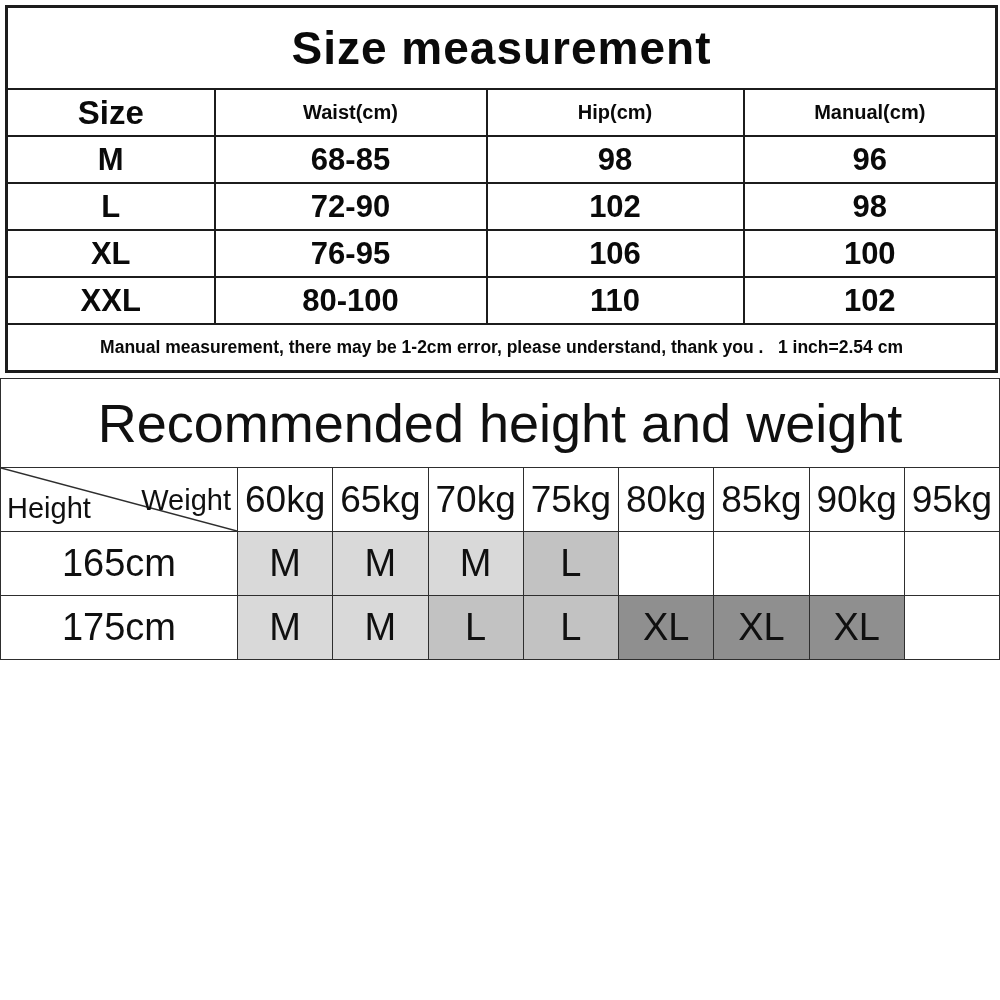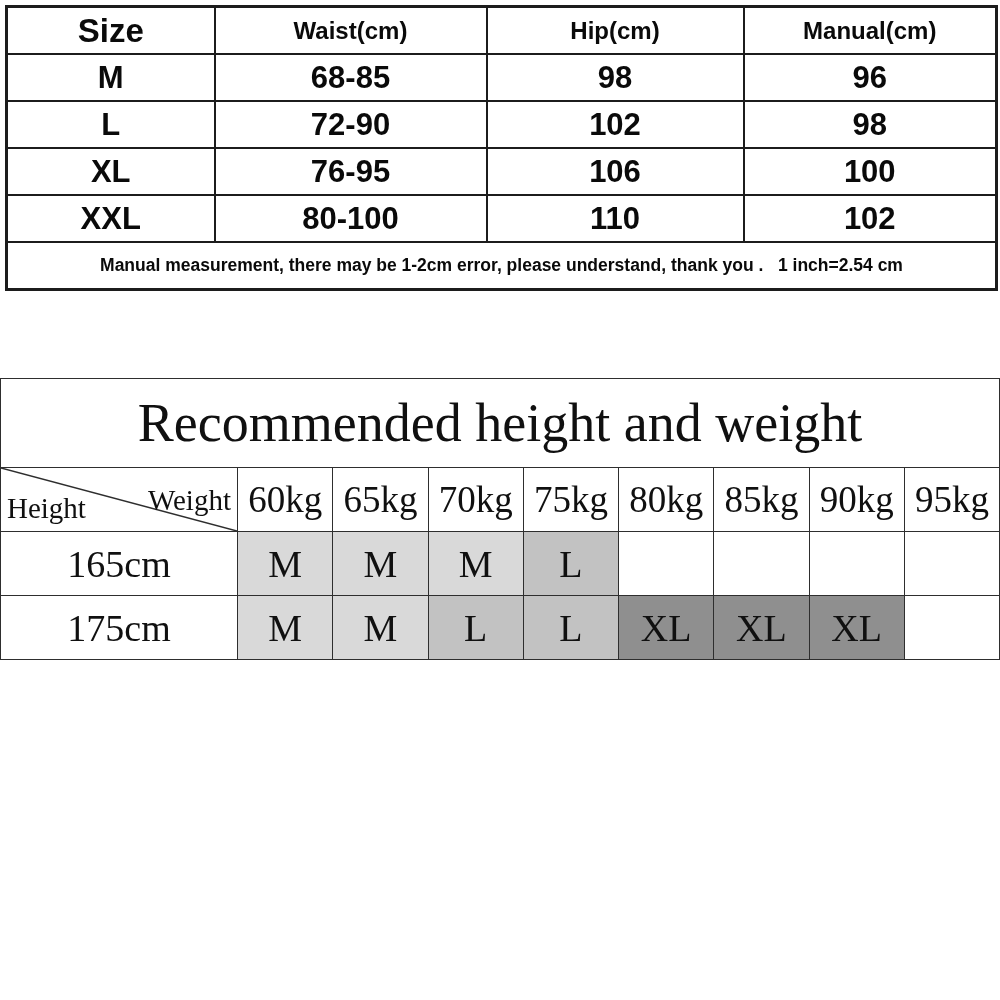--- a/index.html
+++ b/index.html
@@ -24,34 +24,34 @@
   }
   .size-table th, .size-table td {
     border: 2px solid #1c1c1c;
     text-align: center;
     vertical-align: middle;
     color: #0a0a0a;
     padding: 0;
     overflow: hidden;
   }
   .size-title-cell { height: 80px; font-size: 46px; font-weight: bold; letter-spacing: 1px; }
-  .size-table .head-cell { height: 45px; font-size: 24px; font-weight: bold; }
+  .size-table .head-cell { height: 45px; font-size: 20px; font-weight: bold; }
   .size-table .head-cell.size-col { font-size: 33px; }
   .size-table .data-cell { height: 45px; font-size: 31px; font-weight: bold; }
   .size-note-cell { height: 45px; font-size: 17.5px; font-weight: bold; white-space: pre-wrap; }
 
   
   .hw-table {
     position: absolute;
     left: 0;
     top: 378px;
     width: 1000px;
     border-collapse: collapse;
     table-layout: fixed;
-    font-family: Liberation Serif, serif;
+    font-family: Liberation Sans, sans-serif;
     padding-left: 8px;
   }
   .hw-table th, .hw-table td {
     border: 1px solid #2e2e2e;
     text-align: center;
     vertical-align: middle;
     color: #101010;
     font-weight: normal;
     padding: 0;
     overflow: hidden;
@@ -79,20 +79,23 @@
 <div class="page">
 
   <table class="size-table">
     <colgroup>
       <col style="width:208px">
       <col style="width:272px">
       <col style="width:257px">
       <col style="width:253px">
     </colgroup>
     <tbody>
+      <tr>
+        <td class="size-title-cell" colspan="4">Size measurement</td>
+      </tr>
       <tr>
           <th class="head-cell size-col">Size</th>
           <th class="head-cell">Waist(cm)</th>
           <th class="head-cell">Hip(cm)</th>
           <th class="head-cell">Manual(cm)</th>
         </tr>
     </tbody>
     <tbody>
         <tr>
           <td class="data-cell">M</td>

